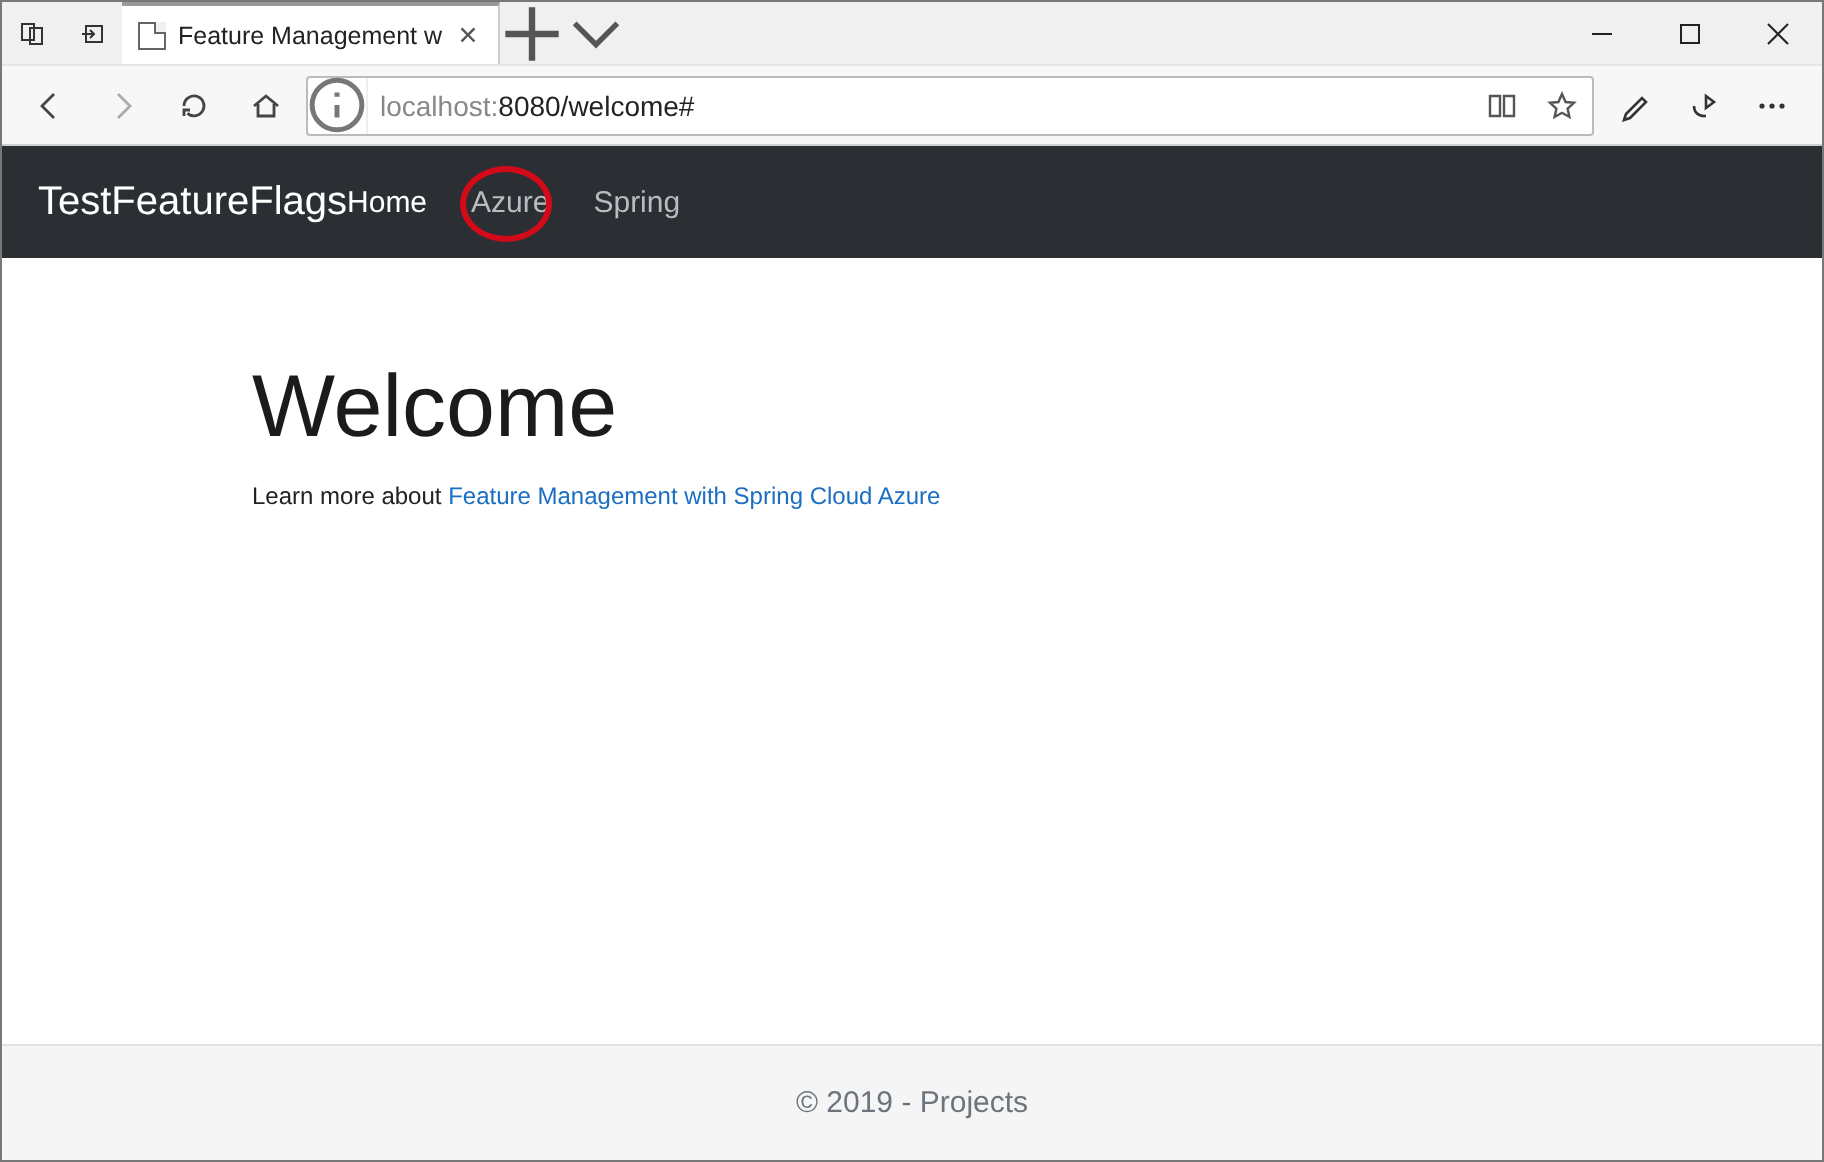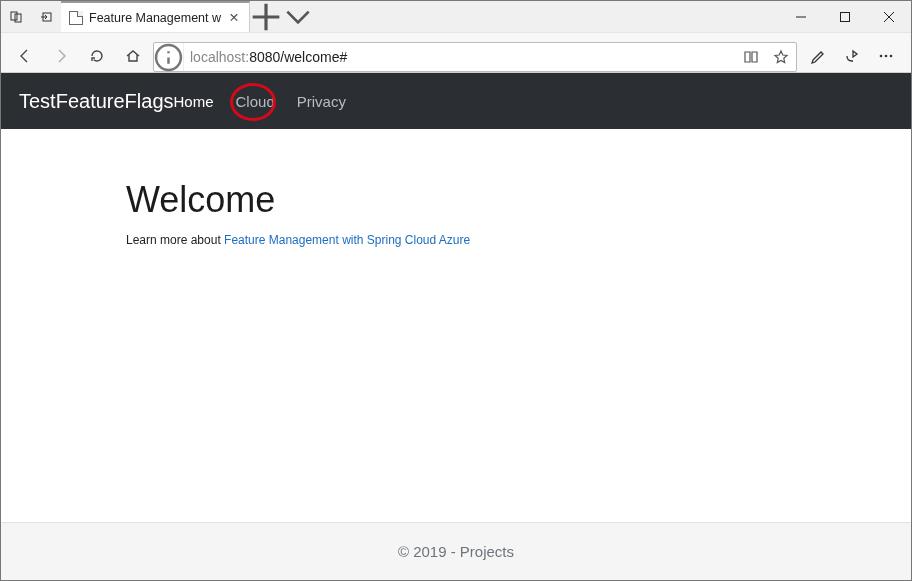--- a/index.html
+++ b/index.html
@@ -14,21 +14,21 @@
   .tab .doc-icon { width: 14px; height: 14px; border: 1px solid #666; position: relative; }
   .tab .doc-icon::after { content:""; position:absolute; right:-1px; top:-1px; width:5px; height:5px; background:#f0f0f0; border-left:1px solid #666; border-bottom:1px solid #666; }
   .tab-title { white-space: nowrap; overflow: hidden; text-overflow: ellipsis; flex:1; }
   .tab-close { width: 14px; text-align: center; color:#555; }
   .tb-strip-btn { width: 32px; display:flex; align-items:center; justify-content:center; color:#555; }
   .tb-spacer { flex: 1; }
   .win-btn { width: 44px; display:flex; align-items:center; justify-content:center; color:#222; }
   .win-btn svg { width: 12px; height: 12px; }
 
   
-  .navbar { height: 40px; background: #f7f7f7; display:flex; align-items:flex-end; padding: 0 8px; gap: 4px; border-bottom: 1px solid #d0d0d0; }
+  .navbar { height: 40px; background: #f7f7f7; display:flex; align-items:center; padding: 0 8px; gap: 4px; border-bottom: 1px solid #d0d0d0; }
   .nav-btn { width: 32px; height: 32px; display:flex; align-items:center; justify-content:center; color:#444; border-radius:2px; }
   .nav-btn.disabled { color:#aaa; }
   .nav-btn svg { width:16px; height:16px; }
   .addr-wrap { flex:1; height:30px; border:1px solid #bbb; background:#fff; display:flex; align-items:center; border-radius:2px; }
   .addr-icon { width: 30px; display:flex; align-items:center; justify-content:center; color:#777; font-size:12px; border-right:1px solid #eee; height:100%; }
   .addr-input { flex:1; border:none; outline:none; font-size:14px; padding:0 6px; color:#222; font-family: inherit; }
   .addr-input .gray { color:#888; }
   .addr-right { display:flex; align-items:center; height:100%; }
   .addr-right .ic { width:30px; display:flex; align-items:center; justify-content:center; color:#555; height:100%; }
   .toolbar-right { display:flex; align-items:center; }
@@ -39,21 +39,21 @@
   .app-header { height: 56px; background:#2b2f33; display:flex; align-items:center; padding:0 18px; }
   .brand { color:#fff; font-size:20px; }
   .menu { display:flex; gap: 22px; align-items:center; font-size:15px; position:relative; }
   .menu a { color:#b8bcc0; text-decoration:none; cursor:pointer; }
   .menu a.active { color:#fff; }
   .circle { position:absolute; border:3px solid #d30a1a; border-radius:50%; width:46px; height:38px; pointer-events:none; }
 
   
   .page { padding: 50px 0 0 0; height: calc(100% - 32px - 40px - 56px - 56px); overflow:auto; }
   .container { margin: 0 auto; max-width: 684px; padding: 0 12px; }
-  h1.welcome { font-weight:300; font-size:36px; margin:0 0 12px 0; color:#1b1b1b; }
+  h1.welcome { font-weight:300; font-size:44px; margin:0 0 12px 0; color:#1b1b1b; }
   .lead { font-size:12px; color:#222; margin:0; }
   .lead a { color:#1b6ec2; text-decoration:none; }
 
   
   .footer { position:absolute; bottom:0; left:0; right:0; height:58px; background:#f5f5f5; border-top:1px solid #e3e3e3; display:flex; align-items:center; }
   .footer .container { color:#6c757d; font-size:15px; }
 </style>
 </head>
 <body>
 
@@ -167,22 +167,22 @@
           <circle cx="13" cy="8" r="1.3"></circle>
         </svg>
     </div>
   </div>
 </div>
 
 <div class="app-header">
   <div class="brand">TestFeatureFlags</div>
   <div class="menu">
     <a class="active">Home</a>
-    <a style="position:relative;">Cloud</a>
-    <a>Privacy</a>
+    <a style="position:relative;">Azure</a>
+    <a>Spring</a>
     <span class="circle" style="left:56px; top:-10px;"></span>
   </div>
 </div>
 
 <div class="page">
   <div class="container">
     <h1 class="welcome">Welcome</h1>
     <p class="lead">
       <span>Learn more about </span><a>Feature Management with Spring Cloud Azure</a>
     </p>

